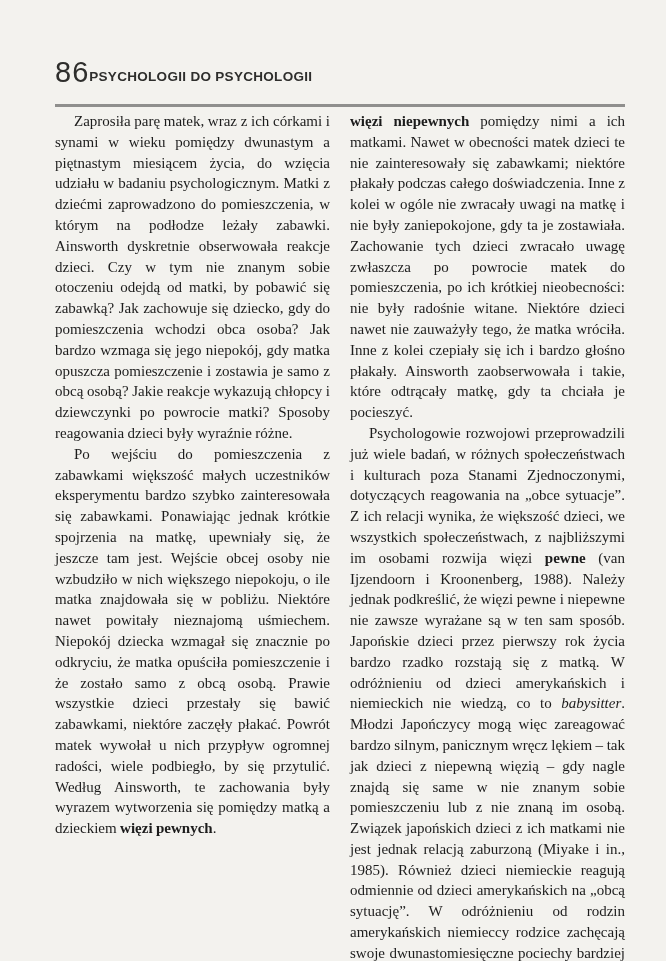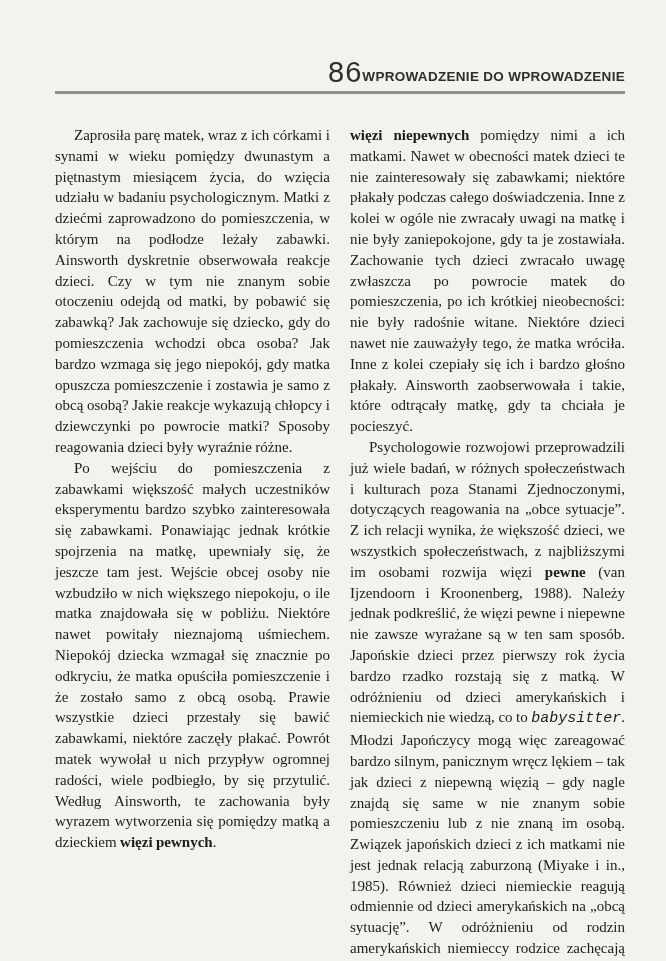--- a/index.html
+++ b/index.html
@@ -15,24 +15,24 @@
     background: #f3f2ee;
     box-sizing: border-box;
     padding: 58px 41px 0 55px;
     font-family: "Liberation Serif", "DejaVu Serif", serif;
     color: #1c1c1c;
     overflow: hidden;
   }
   .header {
     display: flex;
     align-items: flex-end;
-    justify-content: flex-end;
+    justify-content: flex-start;
     border-bottom: 3px solid #8f8f8d;
-    padding-bottom: 4px;
-    margin-bottom: 31px;
+    padding-bottom: 17px;
+    margin-bottom: 4px;
   }
   .page-number {
     font-family: "Liberation Sans", "DejaVu Sans", sans-serif;
     font-size: 29px;
     line-height: 1;
     font-weight: 500;
     color: #2e2e2c;
     letter-spacing: 1px;
   }
   .running-head {
@@ -57,29 +57,29 @@
     word-spacing: -0.02em;
   }
   .para {
     margin: 0;
     padding: 0;
   }
   .para.indent {
     text-indent: 19px;
   }
   .b { font-weight: bold; }
-  .i { font-style: italic; font-family: Liberation Mono, monospace; }
+  .i { font-style: italic; }
 </style>
 </head>
 <body>
 
 <div class="page">
   <div class="header">
     <span class="page-number">86</span>
-    <span class="running-head">WPROWADZENIE DO WPROWADZENIE</span>
+    <span class="running-head">PSYCHOLOGII DO PSYCHOLOGII</span>
   </div>
   <div class="columns">
     <div class="col">
         <p class="para indent"><span>Zaprosiła parę matek, wraz z ich córkami i synami w wieku pomiędzy dwunastym a piętnastym miesiącem życia, do wzięcia udziału w badaniu psychologicznym. Matki z dziećmi zaprowadzono do pomieszczenia, w którym na podłodze leżały zabawki. Ainsworth dyskretnie obserwowała reakcje dzieci. Czy w tym nie znanym sobie otoczeniu odejdą od matki, by pobawić się zabawką? Jak zachowuje się dziecko, gdy do pomieszczenia wchodzi obca osoba? Jak bardzo wzmaga się jego niepokój, gdy matka opuszcza pomieszczenie i zostawia je samo z obcą osobą? Jakie reakcje wykazują chłopcy i dziewczynki po powrocie matki? Sposoby reagowania dzieci były wyraźnie różne.</span></p>
         <p class="para indent"><span>Po wejściu do pomieszczenia z zabawkami większość małych uczestników eksperymentu bardzo szybko zainteresowała się zabawkami. Ponawiając jednak krótkie spojrzenia na matkę, upewniały się, że jeszcze tam jest. Wejście obcej osoby nie wzbudziło w nich większego niepokoju, o ile matka znajdowała się w pobliżu. Niektóre nawet powitały nieznajomą uśmiechem. Niepokój dziecka wzmagał się znacznie po odkryciu, że matka opuściła pomieszczenie i że zostało samo z obcą osobą. Prawie wszystkie dzieci przestały się bawić zabawkami, niektóre zaczęły płakać. Powrót matek wywołał u nich przypływ ogromnej radości, wiele podbiegło, by się przytulić. Według Ainsworth, te zachowania były wyrazem wytworzenia się pomiędzy matką a dzieckiem </span><span class="b">więzi pewnych</span><span>.</span></p>
       </div>
     <div class="col">
         <p class="para"><span class="b">więzi niepewnych</span><span> pomiędzy nimi a ich matkami. Nawet w obecności matek dzieci te nie zainteresowały się zabawkami; niektóre płakały podczas całego doświadczenia. Inne z kolei w ogóle nie zwracały uwagi na matkę i nie były zaniepokojone, gdy ta je zostawiała. Zachowanie tych dzieci zwracało uwagę zwłaszcza po powrocie matek do pomieszczenia, po ich krótkiej nieobecności: nie były radośnie witane. Niektóre dzieci nawet nie zauważyły tego, że matka wróciła. Inne z kolei czepiały się ich i bardzo głośno płakały. Ainsworth zaobserwowała i takie, które odtrącały matkę, gdy ta chciała je pocieszyć.</span></p>
         <p class="para indent"><span>Psychologowie rozwojowi przeprowadzili już wiele badań, w różnych społeczeństwach i kulturach poza Stanami Zjednoczonymi, dotyczących reagowania na „obce sytuacje”. Z ich relacji wynika, że większość dzieci, we wszystkich społeczeństwach, z najbliższymi im osobami rozwija więzi </span><span class="b">pewne</span><span> (van Ijzendoorn i Kroonenberg, 1988). Należy jednak podkreślić, że więzi pewne i niepewne nie zawsze wyrażane są w ten sam sposób. Japońskie dzieci przez pierwszy rok życia bardzo rzadko rozstają się z matką. W odróżnieniu od dzieci amerykańskich i niemieckich nie wiedzą, co to </span><span class="i">babysitter</span><span>. Młodzi Japończycy mogą więc zareagować bardzo silnym, panicznym wręcz lękiem – tak jak dzieci z niepewną więzią – gdy nagle znajdą się same w nie znanym sobie pomieszczeniu lub z nie znaną im osobą. Związek japońskich dzieci z ich matkami nie jest jednak relacją zaburzoną (Miyake i in., 1985). Również dzieci niemieckie reagują odmiennie od dzieci amerykańskich na „obcą sytuację”. W odróżnieniu od rodzin amerykańskich niemieccy rodzice zachęcają swoje dwunastomiesięczne pociechy bardziej do niezależności niż do kontaktów cielesnych. Klaus Grossmann i jego współpracownicy (1985) obserwowali na</span></p>
       </div>

